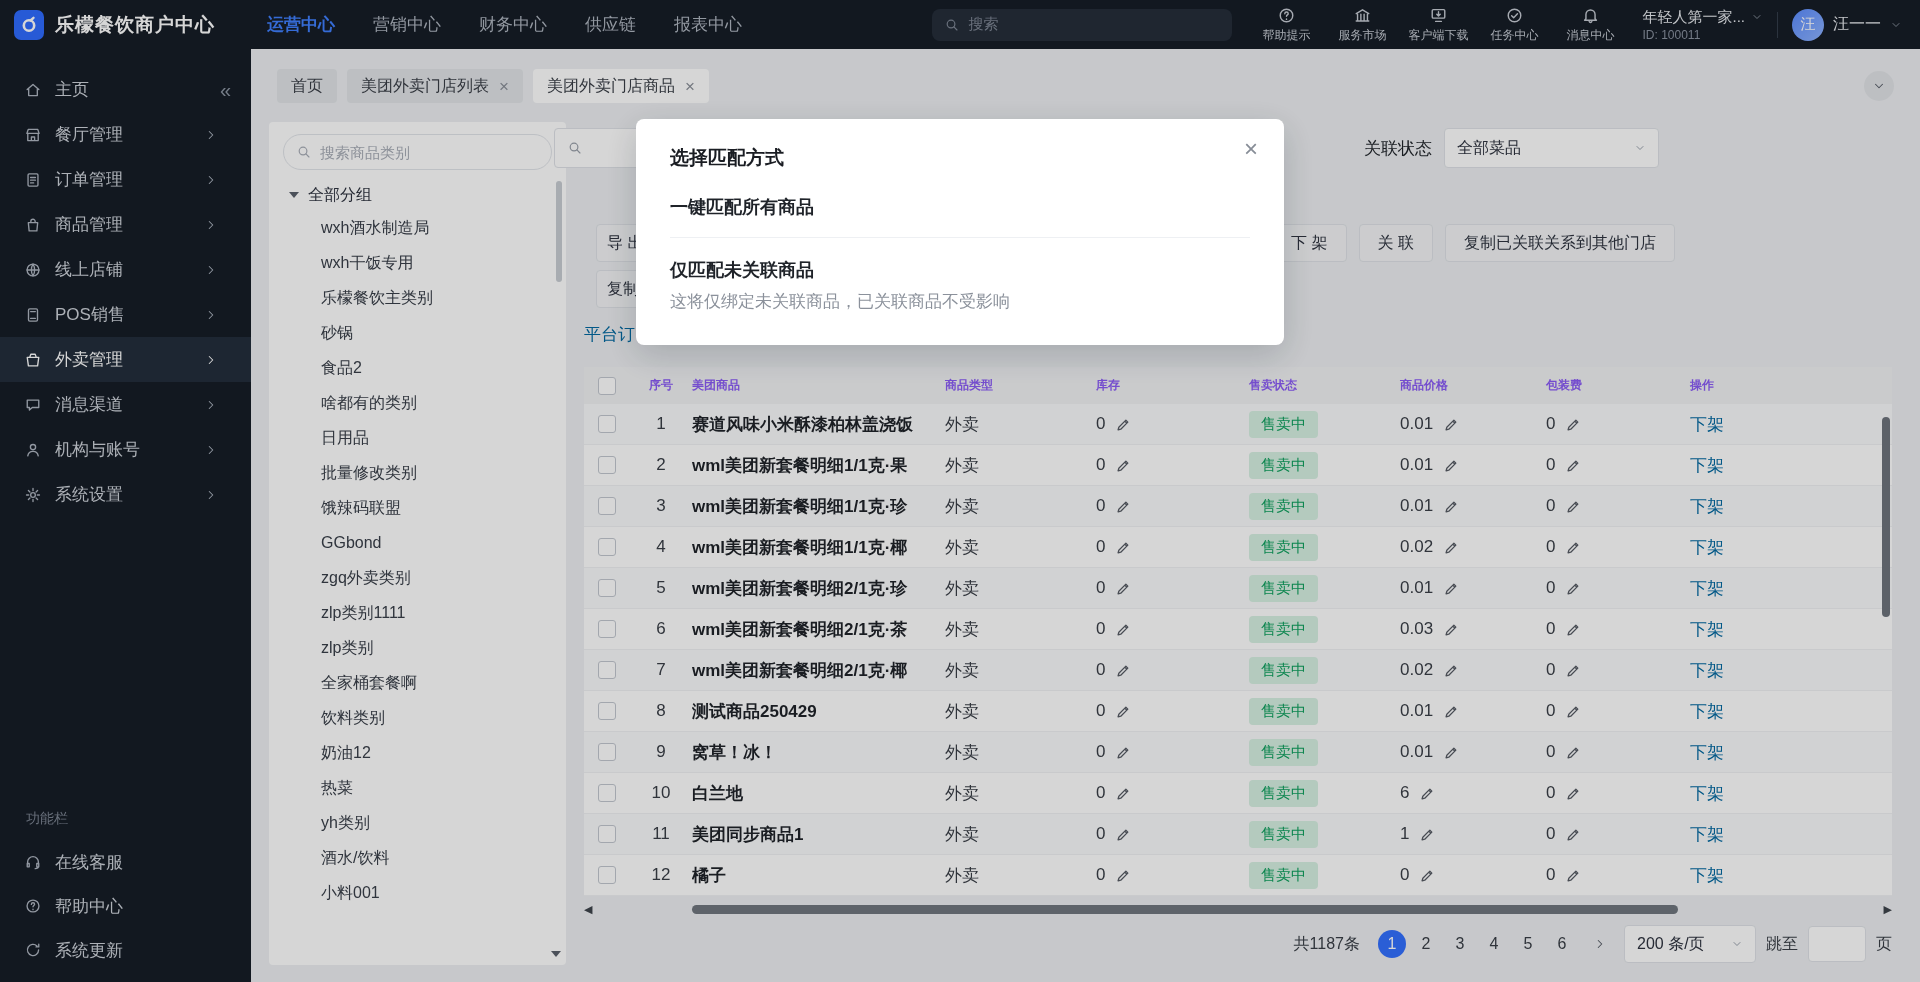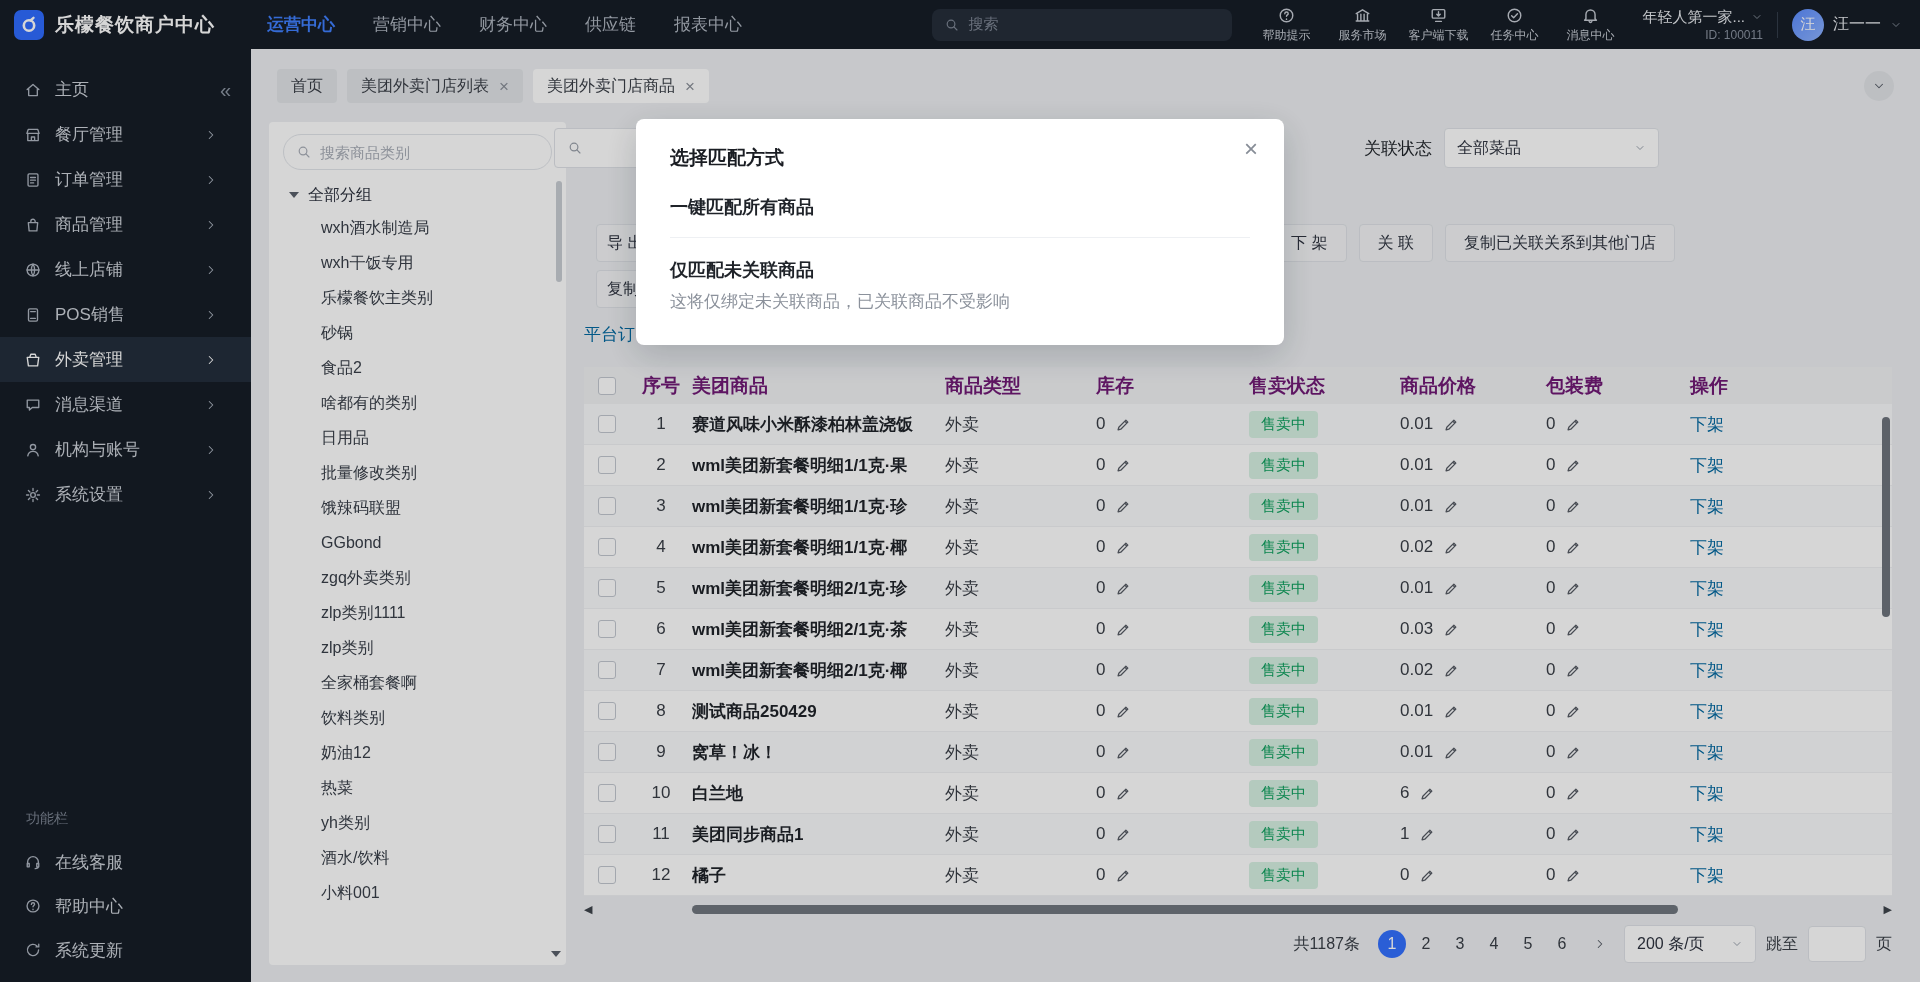--- a/index.html
+++ b/index.html
@@ -20,21 +20,21 @@
   .tb-nav { display:flex; gap:38px; margin-left:52px; }
   .tb-nav-item { font-size:17px; color:#aeb5bf; cursor:pointer; white-space:nowrap; }
   .tb-nav-item.active { color:#4080ff; font-weight:bold; }
   .tb-search { margin-left:auto; width:300px; height:32px; background:#252e3a; border-radius:8px;
     display:flex; align-items:center; gap:8px; padding:0 12px; color:#7e8694; }
   .tb-search-ph { font-size:15px; }
   .tb-actions { display:flex; margin-left:16px; }
   .tb-action { width:76px; display:flex; flex-direction:column; align-items:center; gap:2px;
     color:#c6cbd3; cursor:pointer; }
   .tb-action-label { font-size:12px; white-space:nowrap; }
-  .tb-merchant { margin-left:14px; cursor:pointer;text-align:right; }
+  .tb-merchant { margin-left:14px; cursor:pointer; }
   .tb-merchant-name { display:flex; align-items:center; gap:6px; font-size:15px; color:#e8ebef; white-space:nowrap; }
   .tb-merchant-id { font-size:12px; color:#8b93a0; margin-top:1px; }
   .tb-divider { width:1px; height:26px; background:#343d4a; margin:0 14px; }
   .tb-user { display:flex; align-items:center; gap:9px; cursor:pointer; }
   .avatar { width:32px; height:32px; border-radius:50%; background:linear-gradient(135deg,#5b8cff,#8fb4ff);
     display:flex; align-items:center; justify-content:center; color:#fff; font-size:15px; }
   .tb-user-name { font-size:16px; color:#e8ebef; white-space:nowrap; }
   .chev { color:#8d96a3; }
 
   
@@ -99,22 +99,22 @@
   .btn { height:38px; background:#f3f4f6; border:1px solid #dfe2e7; border-radius:4px;
     font-size:16px; color:#2f3440; font-family:inherit; cursor:pointer; padding:0 18px; white-space:nowrap; }
   .btn-cut { position:absolute; left:12px; width:110px; text-align:left; padding-left:10px; }
   .btn-right { position:absolute; right:217px; top:0; display:flex; gap:12px; }
   .copy-row { top:221px; height:38px; }
   .plat-row { top:274px; height:24px; }
   .link { color:#0369a1; font-size:17px; cursor:pointer; white-space:nowrap; }
 
   
   .table { position:absolute; top:318px; left:0; right:0; }
-  .thead { display:flex; align-items:center; height:37px; background:#f1f2f4; font-size:19px;
-    font-weight:bold; color:#701a75; }
+  .thead { display:flex; align-items:center; height:37px; background:#f1f2f4; font-size:12px;
+    font-weight:bold; color:#8b5cf6; }
   .trow { display:flex; align-items:center; height:41px; background:#fff; border-bottom:1px solid #f0f1f4;
     font-size:17px; color:#3a3f47; }
   .trow.alt { background:#fafbfc; }
   .th,.td { display:flex; align-items:center; }
   .c-check { width:46px; justify-content:center; }
   .c-idx { width:62px; justify-content:center; }
   .c-name { width:253px; }
   .td.c-name { font-weight:bold; color:#1f2329; overflow:hidden; white-space:nowrap; }
   .c-type { width:139px; }
   .c-stock { width:165px; padding-left:12px; }

